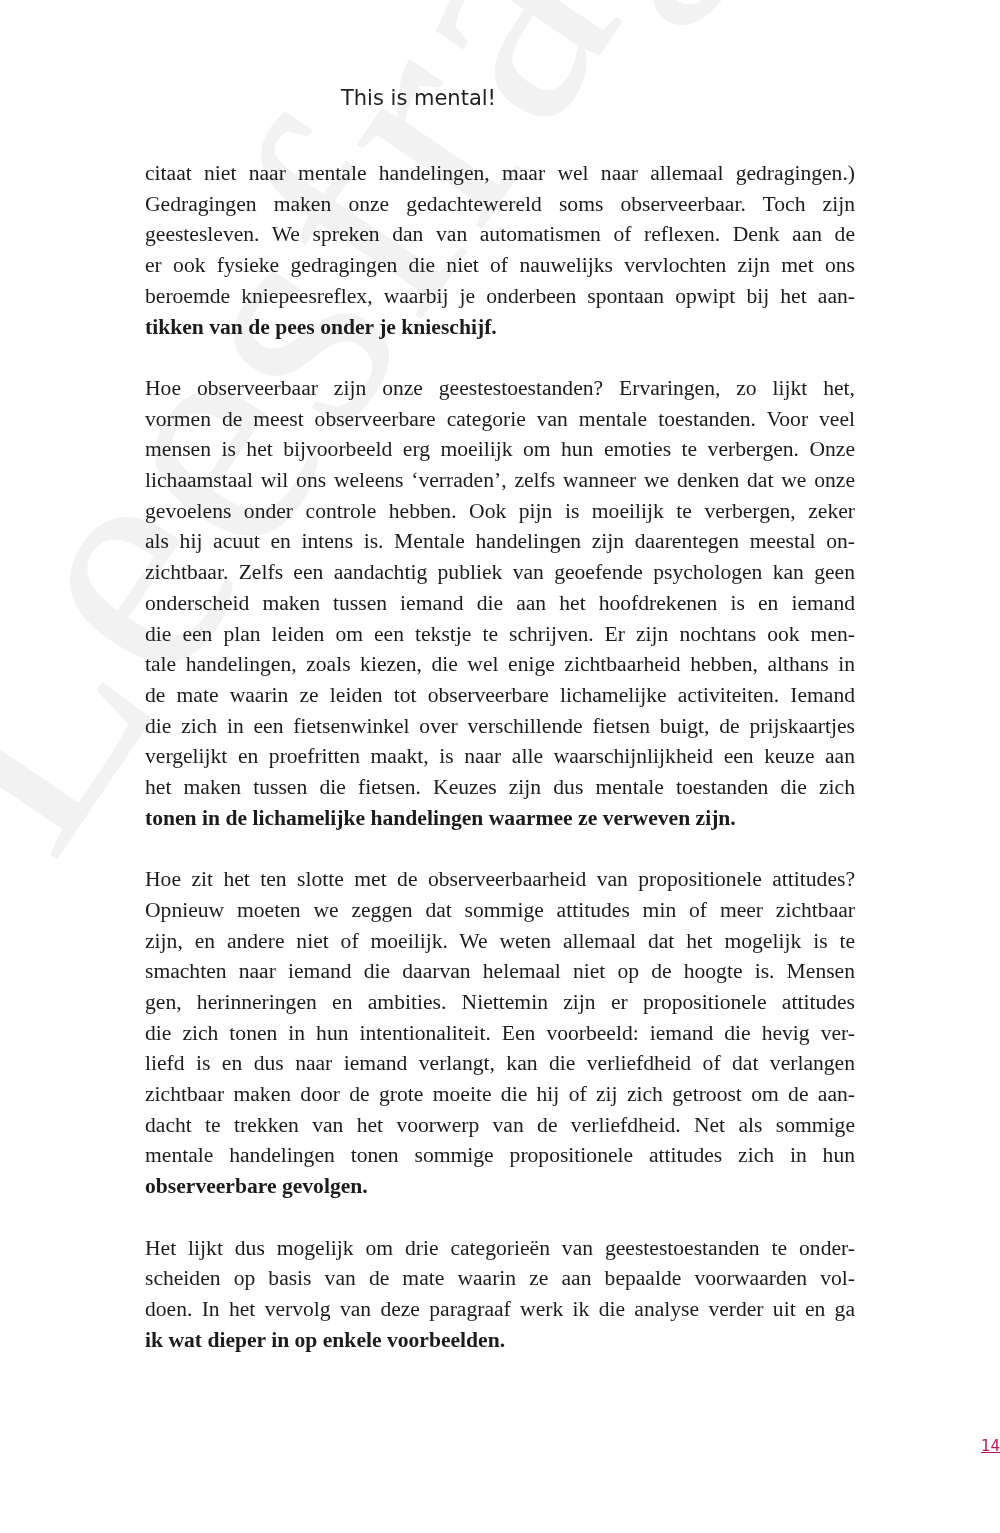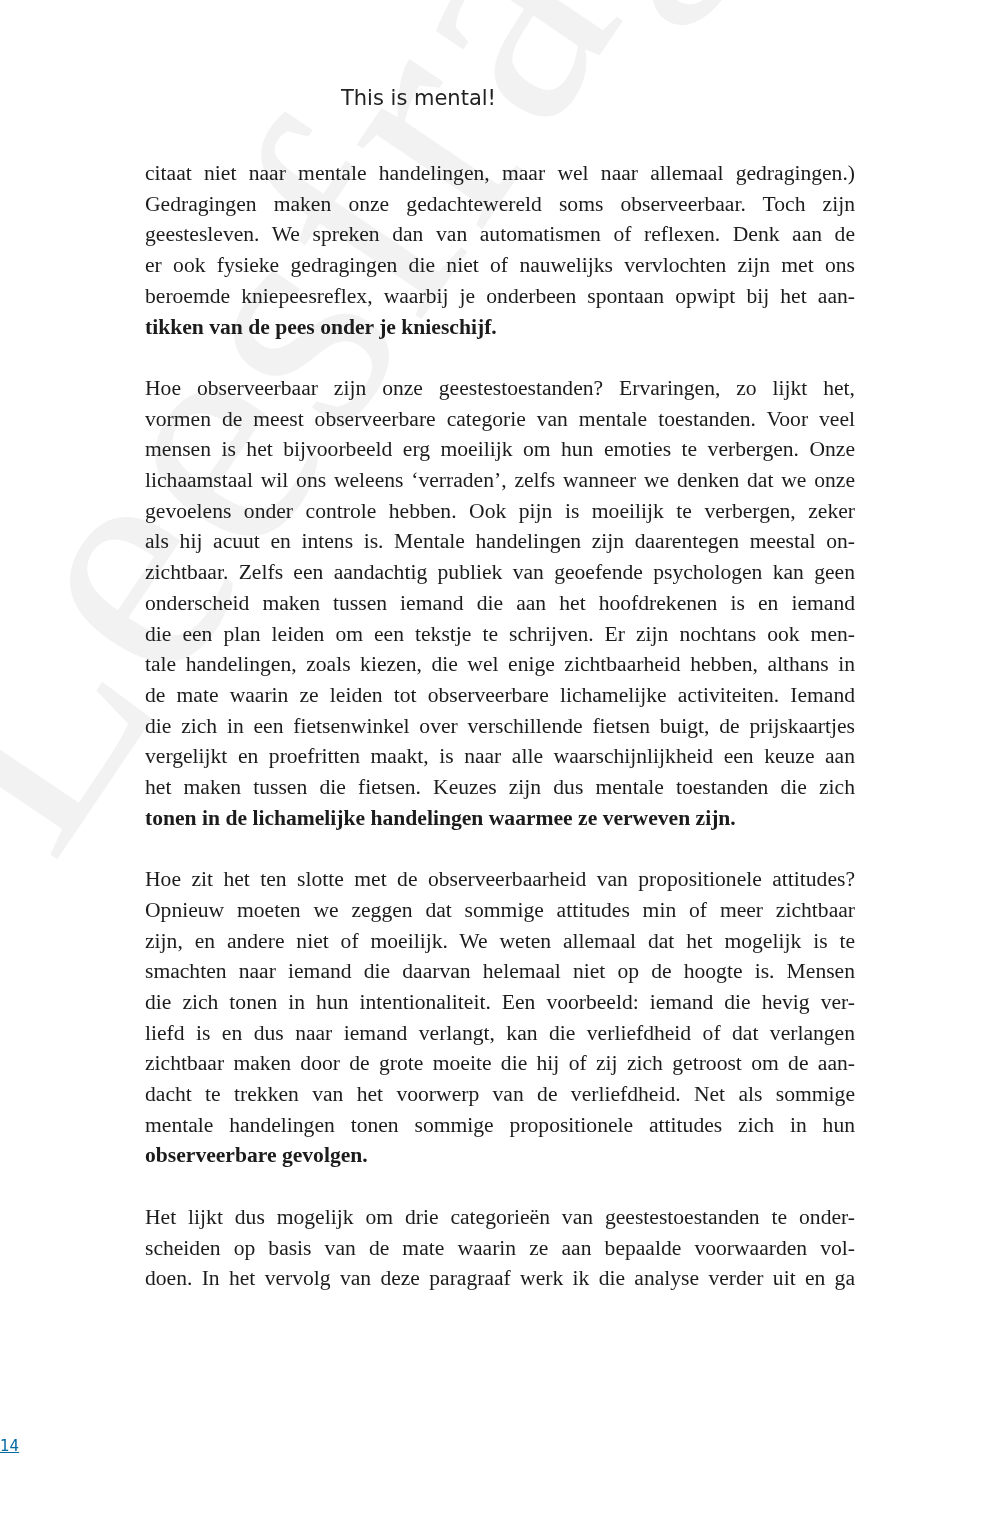--- a/index.html
+++ b/index.html
@@ -68,24 +68,24 @@
     }
     .line.last {
       text-align-last: left;
       font-weight: bold;
     }
     .folio {
       position: absolute;
       top: 1437px;
       left: 0;
       width: 1000px;
-      text-align: left;
+      text-align: right;
       font-family: "DejaVu Sans", sans-serif;
       font-size: 15px;
-      color: #0369a1;
+      color: #be185d;
       z-index: 1;
       text-decoration: underline;
     }
   </style>
 </head>
 <body>
 
 <div class="watermark">Leesfragment</div>
 
 <div class="running-head">This is mental!</div>
@@ -114,27 +114,29 @@
     <span class="line">die zich in een fietsenwinkel over verschillende fietsen buigt, de prijskaartjes</span>
     <span class="line">vergelijkt en proefritten maakt, is naar alle waarschijnlijkheid een keuze aan</span>
     <span class="line">het maken tussen die fietsen. Keuzes zijn dus mentale toestanden die zich</span>
     <span class="line last">tonen in de lichamelijke handelingen waarmee ze verweven zijn.</span>
   </p>
   <p>
     <span class="line">Hoe zit het ten slotte met de observeerbaarheid van propositionele attitudes?</span>
     <span class="line">Opnieuw moeten we zeggen dat sommige attitudes min of meer zichtbaar</span>
     <span class="line">zijn, en andere niet of moeilijk. We weten allemaal dat het mogelijk is te</span>
     <span class="line">smachten naar iemand die daarvan helemaal niet op de hoogte is. Mensen</span>
+    <span class="line">gen, herinneringen en ambities. Niettemin zijn er propositionele attitudes</span>
     <span class="line">die zich tonen in hun intentionaliteit. Een voorbeeld: iemand die hevig ver-</span>
     <span class="line">liefd is en dus naar iemand verlangt, kan die verliefdheid of dat verlangen</span>
     <span class="line">zichtbaar maken door de grote moeite die hij of zij zich getroost om de aan-</span>
     <span class="line">dacht te trekken van het voorwerp van de verliefdheid. Net als sommige</span>
     <span class="line">mentale handelingen tonen sommige propositionele attitudes zich in hun</span>
     <span class="line last">observeerbare gevolgen.</span>
   </p>
   <p>
     <span class="line">Het lijkt dus mogelijk om drie categorieën van geestestoestanden te onder-</span>
     <span class="line">scheiden op basis van de mate waarin ze aan bepaalde voorwaarden vol-</span>
     <span class="line">doen. In het vervolg van deze paragraaf werk ik die analyse verder uit en ga</span>
+    <span class="line last">ik wat dieper in op enkele voorbeelden.</span>
   </p>
 </div>
 
 <div class="folio">14</div>
 
 </body></html>

